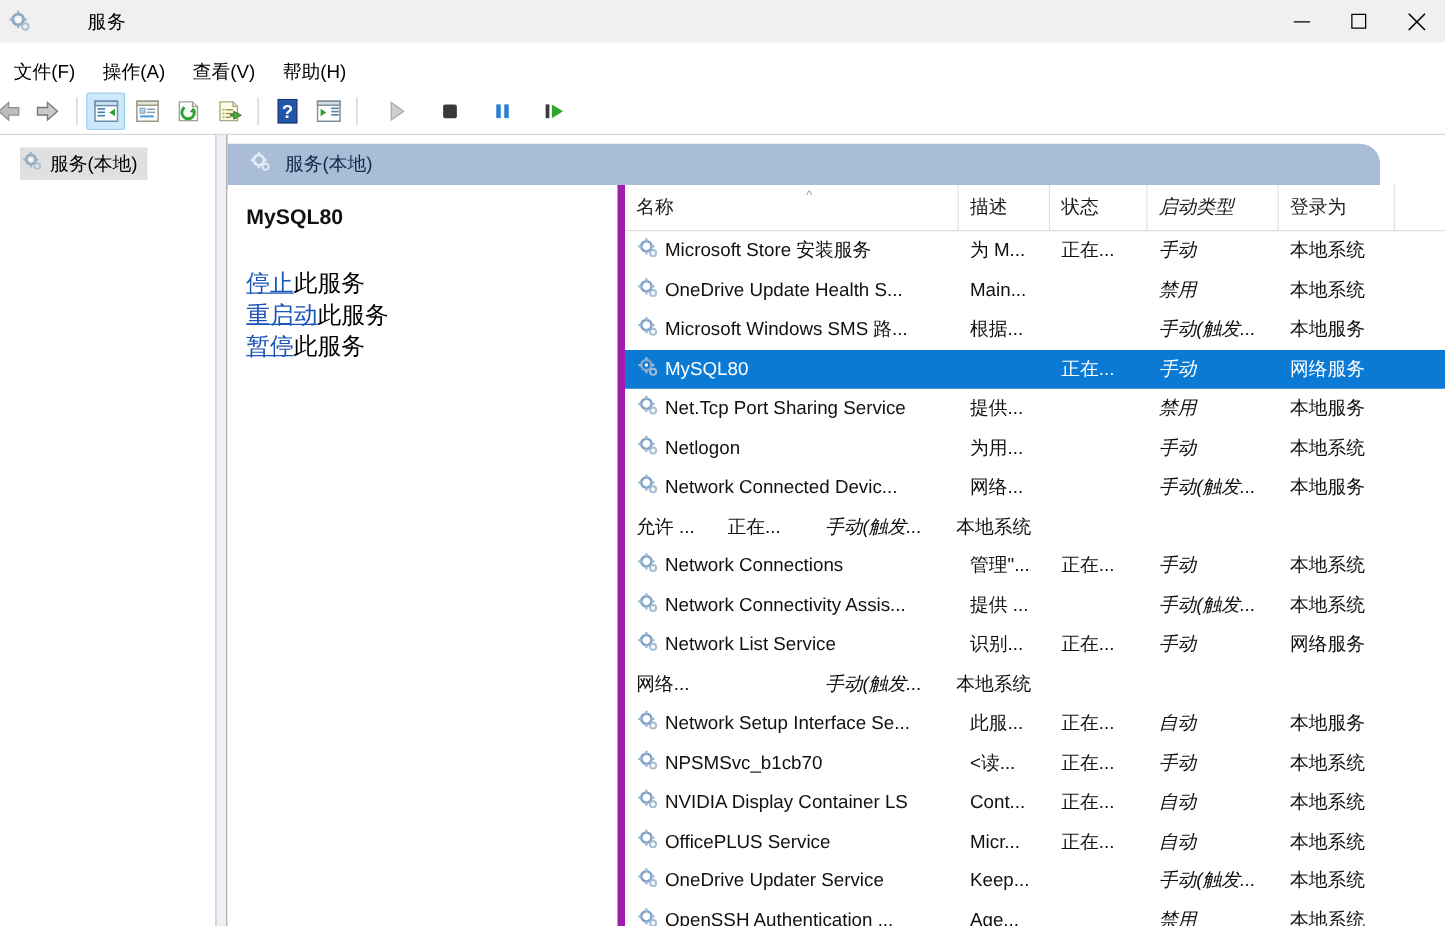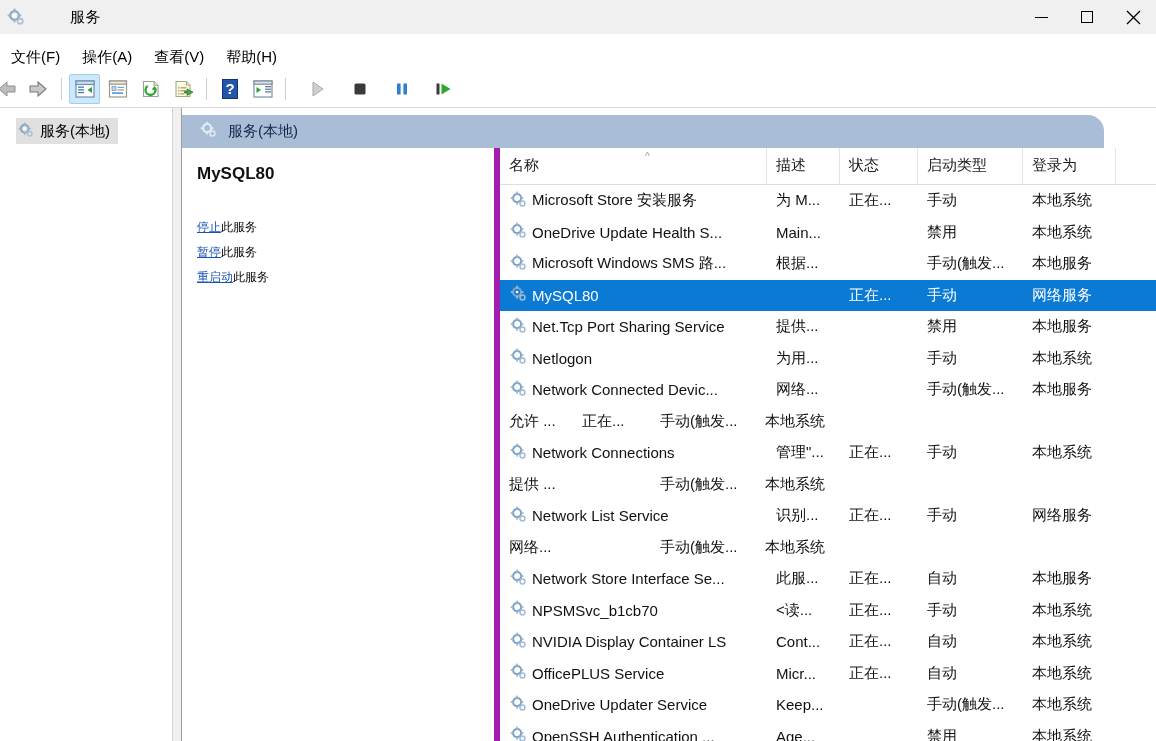--- a/index.html
+++ b/index.html
@@ -113,21 +113,21 @@
   
   .details {
     position: absolute; left: 0; top: 44px; width: 312px; height: 589px;
     background: #fff; padding: 12px 0 0 15px;
   }
   .details .svc-title {
     font-size: 17px; font-weight: bold; color: #111;
     margin-bottom: 31px;
   }
   .details .link-row {
-    font-size: 12px; color: #000; line-height: 25px;
+    font-size: 19px; color: #000; line-height: 25px;
   }
   .details .link-row a {
     color: #1a54b8; text-decoration: underline; cursor: pointer;
   }
 
   
   .listview {
     position: absolute; left: 312px; top: 40px; width: 678px; height: 593px;
     background: #ffffff;
     border-left: 6px solid #a21caf;
@@ -166,21 +166,21 @@
   }
   .lv-row.selected { color: #ffffff; }
   .lv-row.selected .namecell .nm {
     background: #0a7ad4; color: #fff;
   }
 
   
   .w-name   { width: 267px; }
   .w-desc   { width: 73px; }
   .w-status { width: 78px; }
-  .w-start  { width: 105px; }
+  .w-start  { width: 105px; font-style: italic; }
   .w-logon  { width: 93px; }
   .w-tail   { width: 50px; }
 </style>
 </head>
 <body>
 
 <div class="titlebar">
   <span class="app-icon">
     <svg width="18" height="18" viewBox="0 0 18 18">
       <circle cx="7.5" cy="7.5" r="4.3" fill="none" stroke="#8aa8c4" stroke-width="2.2"></circle>
@@ -370,24 +370,24 @@
       </div>
     </div>
 
     <div class="details">
       <div class="svc-title">MySQL80</div>
 
       <div class="link-row">
         <a>停止</a><span>此服务</span>
       </div>
       <div class="link-row">
-        <a>暂停</a><span>此服务</span>
+        <a>重启动</a><span>此服务</span>
       </div>
       <div class="link-row">
-        <a>重启动</a><span>此服务</span>
+        <a>暂停</a><span>此服务</span>
       </div>
     </div>
 
     <div class="listview">
 
       <div class="lv-head">
         <div class="col w-name">
           <span>名称</span>
           <span class="sortcaret">^</span>
         </div>
@@ -567,20 +567,34 @@
   <circle cx="13.2" cy="13.2" r="2.6" fill="none" stroke="#a2bcd6" stroke-width="1.6"></circle>
 </svg></span>
               <span class="nm">Network Connections</span>
             </div>
             <div class="cell w-desc">管理"...</div>
             <div class="cell w-status">正在...</div>
             <div class="cell w-start">手动</div>
             <div class="cell w-logon">本地系统</div>
           </div>
           <div class="lv-row">
+            <div class="cell namecell w-name">
+              <span><svg width="17" height="17" viewBox="0 0 18 18">
+  <circle cx="7.5" cy="7.5" r="4.3" fill="none" stroke="#7fa3c6" stroke-width="2.2"></circle>
+  <circle cx="7.5" cy="7.5" r="1.5" fill="#ffffff"></circle>
+  <g fill="#9ab6d2">
+    <rect x="6.6" y="0.6" width="1.9" height="3" rx=".5"></rect>
+    <rect x="6.6" y="11.5" width="1.9" height="3" rx=".5"></rect>
+    <rect x="0.6" y="6.6" width="3" height="1.9" rx=".5"></rect>
+    <rect x="11.4" y="6.6" width="3" height="1.9" rx=".5"></rect>
+  </g>
+  <circle cx="13.2" cy="13.2" r="2.6" fill="none" stroke="#a2bcd6" stroke-width="1.6"></circle>
+</svg></span>
+              <span class="nm">Network Connectivity Assis...</span>
+            </div>
             <div class="cell w-desc">提供 ...</div>
             <div class="cell w-status"></div>
             <div class="cell w-start">手动(触发...</div>
             <div class="cell w-logon">本地系统</div>
           </div>
           <div class="lv-row">
             <div class="cell namecell w-name">
               <span><svg width="17" height="17" viewBox="0 0 18 18">
   <circle cx="7.5" cy="7.5" r="4.3" fill="none" stroke="#7fa3c6" stroke-width="2.2"></circle>
   <circle cx="7.5" cy="7.5" r="1.5" fill="#ffffff"></circle>
@@ -611,21 +625,21 @@
   <circle cx="7.5" cy="7.5" r="4.3" fill="none" stroke="#7fa3c6" stroke-width="2.2"></circle>
   <circle cx="7.5" cy="7.5" r="1.5" fill="#ffffff"></circle>
   <g fill="#9ab6d2">
     <rect x="6.6" y="0.6" width="1.9" height="3" rx=".5"></rect>
     <rect x="6.6" y="11.5" width="1.9" height="3" rx=".5"></rect>
     <rect x="0.6" y="6.6" width="3" height="1.9" rx=".5"></rect>
     <rect x="11.4" y="6.6" width="3" height="1.9" rx=".5"></rect>
   </g>
   <circle cx="13.2" cy="13.2" r="2.6" fill="none" stroke="#a2bcd6" stroke-width="1.6"></circle>
 </svg></span>
-              <span class="nm">Network Store Interface Se...</span>
+              <span class="nm">Network Setup Interface Se...</span>
             </div>
             <div class="cell w-desc">此服...</div>
             <div class="cell w-status">正在...</div>
             <div class="cell w-start">自动</div>
             <div class="cell w-logon">本地服务</div>
           </div>
           <div class="lv-row">
             <div class="cell namecell w-name">
               <span><svg width="17" height="17" viewBox="0 0 18 18">
   <circle cx="7.5" cy="7.5" r="4.3" fill="none" stroke="#7fa3c6" stroke-width="2.2"></circle>

